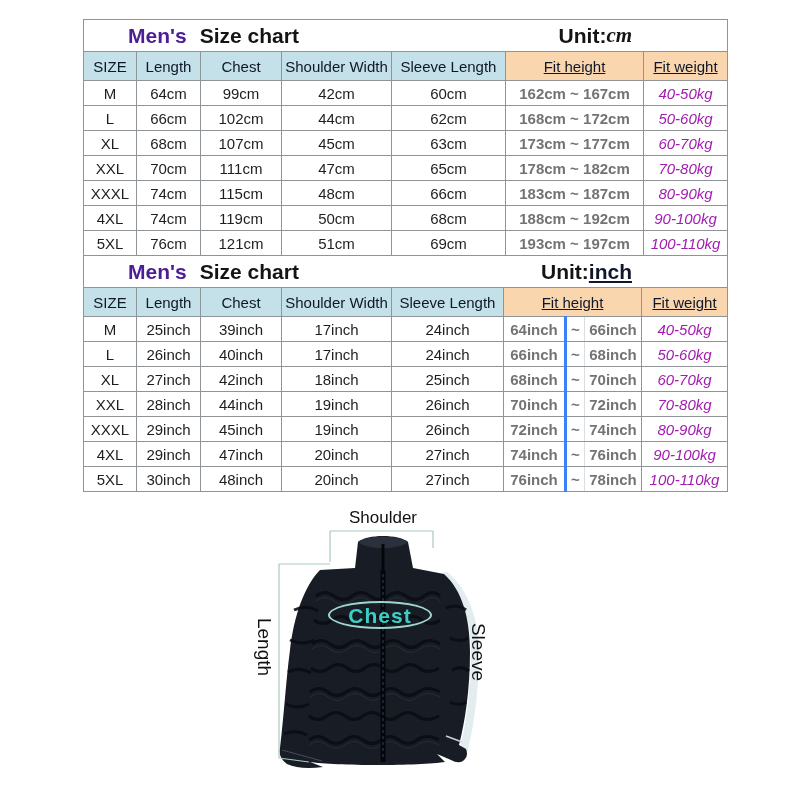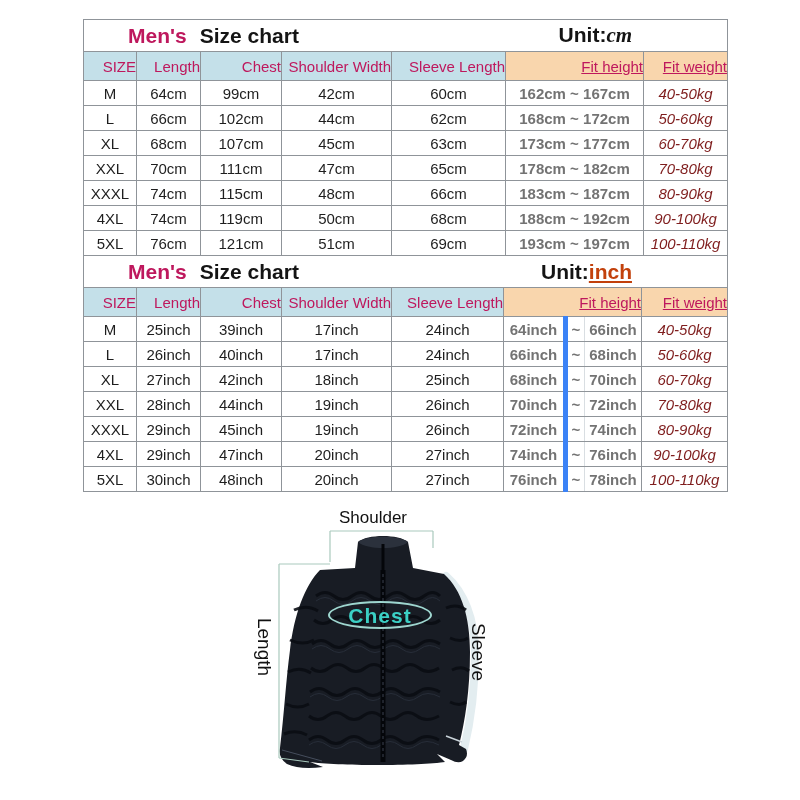--- a/index.html
+++ b/index.html
@@ -13,39 +13,39 @@
   .tables-wrap{position:absolute;left:83px;top:19px;width:644px;}
   table.sc{
     border-collapse:collapse;table-layout:fixed;width:644px;
     font-size:15px;color:#1e1e1e;
   }
   table.sc.second{margin-top:-1px;}
   .sc td,.sc th{
     border:1px solid #8f9499;text-align:center;vertical-align:middle;
     padding:0;height:24px;font-weight:400;white-space:nowrap;overflow:hidden;
   }
-  .sc tr.head-row th{background:#c4e0e9;height:28px;color:#be185d;text-align:right;}
+  .sc tr.head-row th{background:#c4e0e9;height:28px;color:#0f172a;}
   .sc tr.head-row th.peach{background:#f9d6ad;text-decoration:underline;}
   .sc tr.title-row td{height:31px;background:#ffffff;}
   .trow{
     display:flex;justify-content:space-between;align-items:center;
     padding:0 95px 0 44px;font-weight:700;font-size:21px;color:#141414;
   }
-  .brand{color:#be185d;margin-right:13px;}
-  .unit-group{display:flex;align-items:flex-start;}
+  .brand{color:#4c1d95;margin-right:13px;}
+  .unit-group{display:flex;align-items:center;}
   .uval-cm{font-style:italic;font-family:Liberation Serif, serif;}
-  .uval-inch{color:#c2410c;text-decoration:underline;}
+  .uval-inch{color:#0f172a;text-decoration:underline;}
   td.fh{font-weight:700;color:#737373;}
-  td.fw{font-style:italic;color:#7f1d1d;}
-  .sc td.fh-a{border-right:5px solid #3b82f6;}
+  td.fw{font-style:italic;color:#a21caf;}
+  .sc td.fh-a{border-right:3px solid #3b82f6;}
   .sc td.fh-b{border-left:1px solid #d9dee2;border-right:1px solid #d9dee2;}
   .sc td.fh-c{border-left:1px solid #d9dee2;}
   
   .diagram-label{position:absolute;color:#111;font-size:17px;text-align:center;}
-  .lbl-shoulder{left:323px;top:508px;width:100px;}
+  .lbl-shoulder{left:333px;top:508px;width:100px;}
   .lbl-length{left:224px;top:636px;width:80px;transform:rotate(90deg);font-size:19px;}
   .lbl-sleeve{left:438px;top:641px;width:80px;transform:rotate(90deg);font-size:19px;}
   .chest-badge{
     position:absolute;left:328px;top:601px;width:104px;height:28px;
     border:2px solid #9ed6cf;border-radius:50%;
     color:#3bd0c5;font-size:21px;font-weight:700;text-align:center;line-height:26px;
     box-sizing:border-box;letter-spacing:1px;
   }
   .jacket-svg{position:absolute;left:230px;top:500px;}
 </style>

